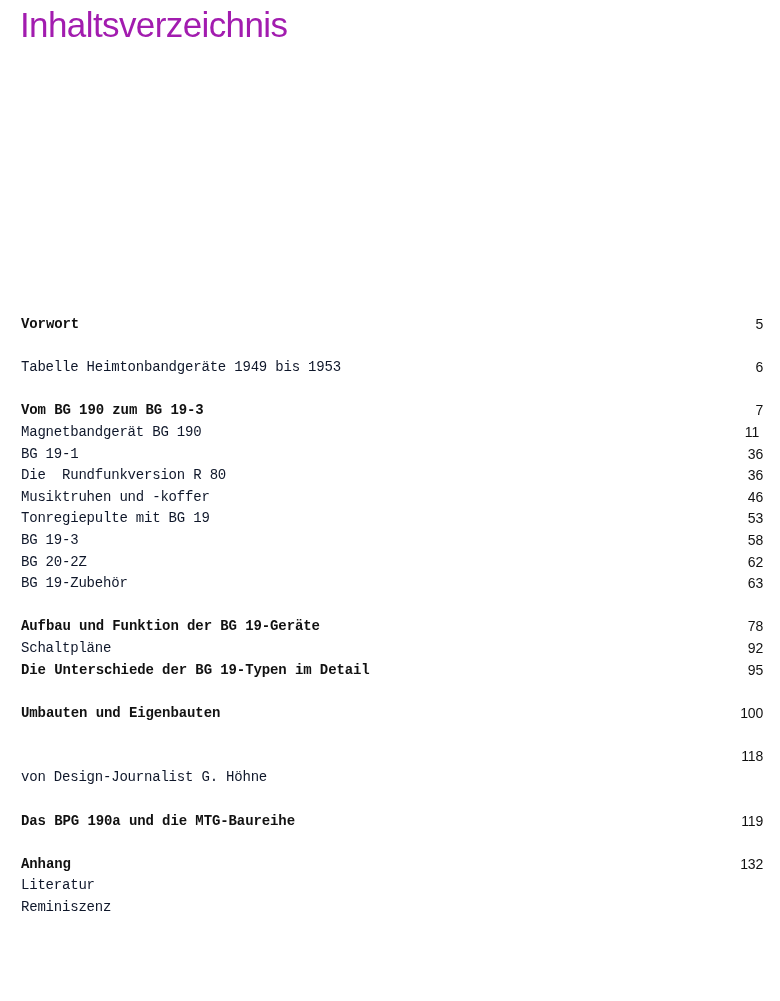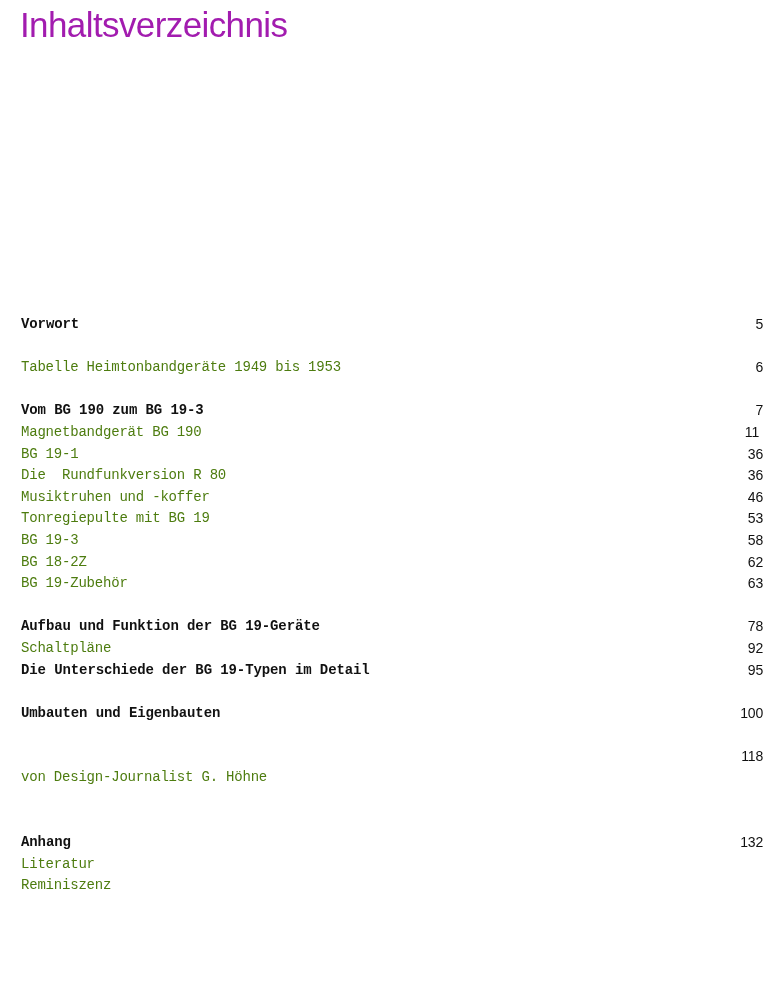--- a/index.html
+++ b/index.html
@@ -37,21 +37,21 @@
       height: 21.6px;
       line-height: 21.6px;
       font-size: 14px;
       letter-spacing: -0.2px;
     }
     .toc-row.bold .toc-label {
       font-weight: bold;
       letter-spacing: -0.1px;
     }
     .toc-row.light .toc-label {
-      color: #4d7c0f;
+      color: #0f172a;
     }
     .toc-gap {
       height: 21.6px;
     }
     .toc-label {
       position: absolute;
       left: 0;
       top: 0;
       white-space: pre;
       font-family: Liberation Mono, monospace;
@@ -102,21 +102,21 @@
     </div>
     <div class="toc-row light">
       <span class="toc-label">Tonregiepulte mit BG 19</span>
       <span class="toc-page">53</span>
     </div>
     <div class="toc-row light">
       <span class="toc-label">BG 19-3</span>
       <span class="toc-page">58</span>
     </div>
     <div class="toc-row light">
-      <span class="toc-label">BG 18-2Z</span>
+      <span class="toc-label">BG 20-2Z</span>
       <span class="toc-page">62</span>
     </div>
     <div class="toc-row light">
       <span class="toc-label">BG 19-Zubehör</span>
       <span class="toc-page">63</span>
     </div>
     <div class="toc-gap"></div>
     <div class="toc-row bold">
       <span class="toc-label">Aufbau und Funktion der BG 19-Geräte</span>
       <span class="toc-page">78</span>
@@ -136,20 +136,24 @@
     </div>
     <div class="toc-gap"></div>
     <div class="toc-row bold">
       <span class="toc-page">118</span>
     </div>
     <div class="toc-row light">
       <span class="toc-label">von Design-Journalist G. Höhne</span>
       <span class="toc-page"></span>
     </div>
     <div class="toc-gap"></div>
+    <div class="toc-row bold">
+      <span class="toc-label">Das BPG 190a und die MTG-Baureihe</span>
+      <span class="toc-page">119</span>
+    </div>
     <div class="toc-gap"></div>
     <div class="toc-row bold">
       <span class="toc-label">Anhang</span>
       <span class="toc-page">132</span>
     </div>
     <div class="toc-row light">
       <span class="toc-label">Literatur</span>
       <span class="toc-page"></span>
     </div>
     <div class="toc-row light">

